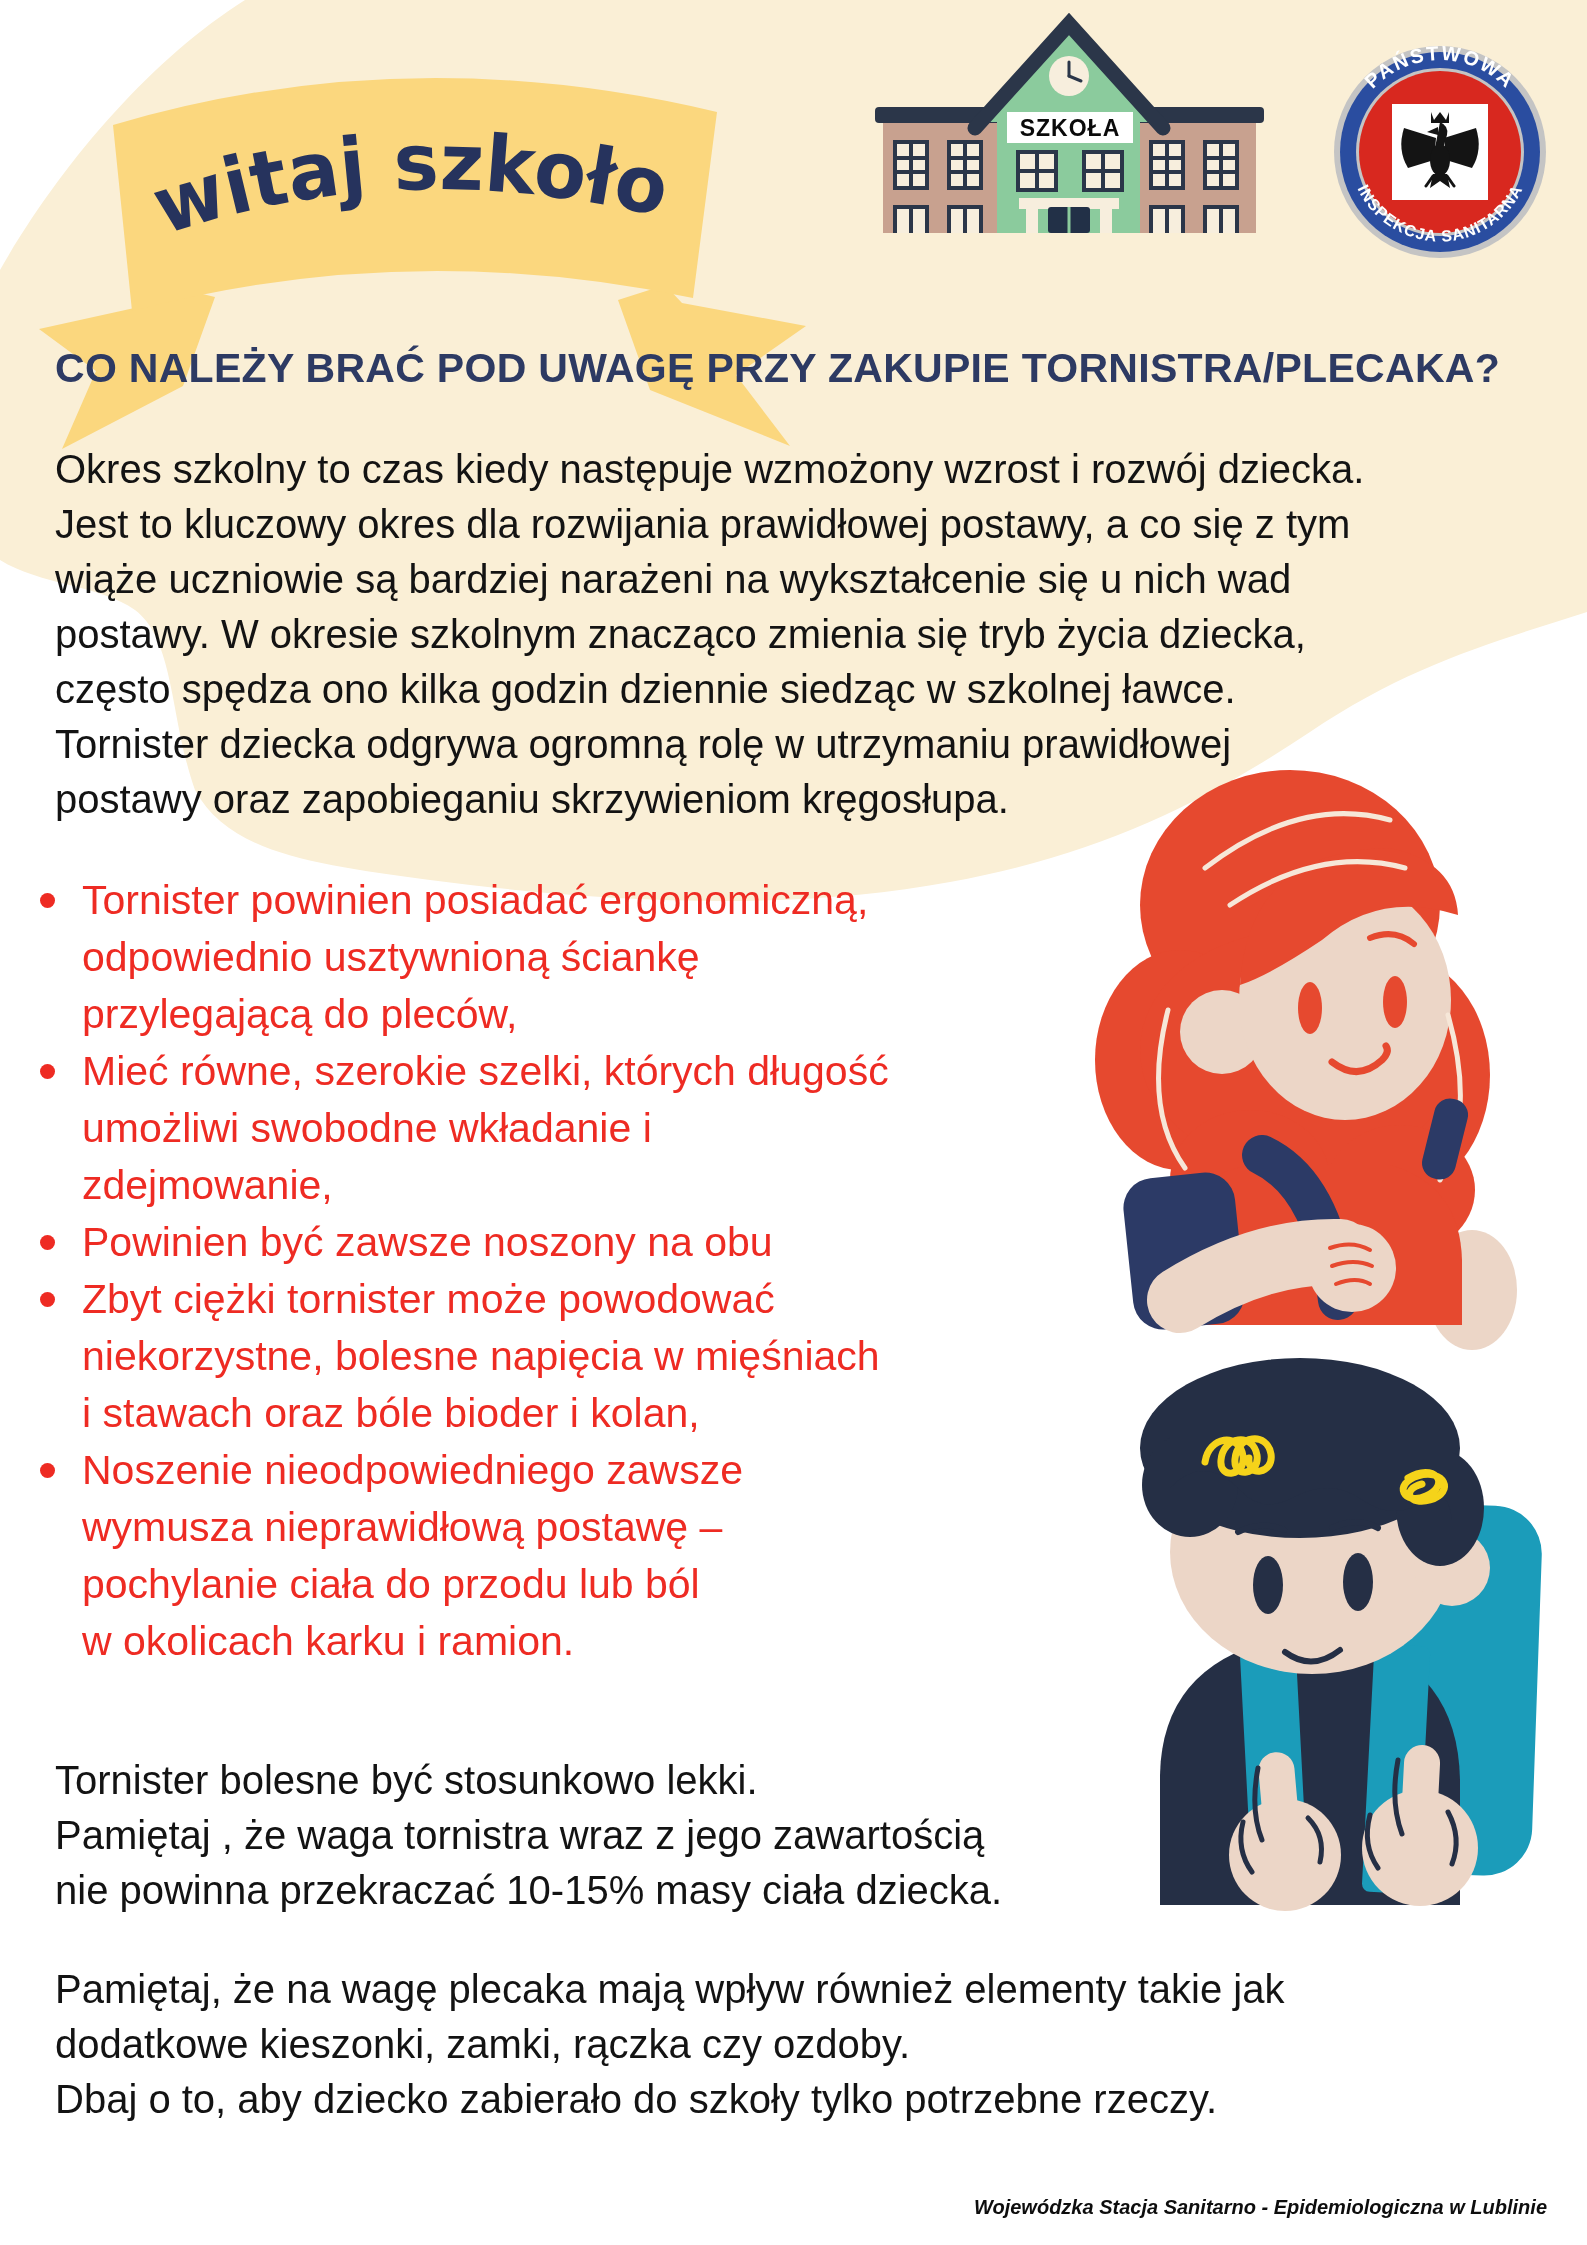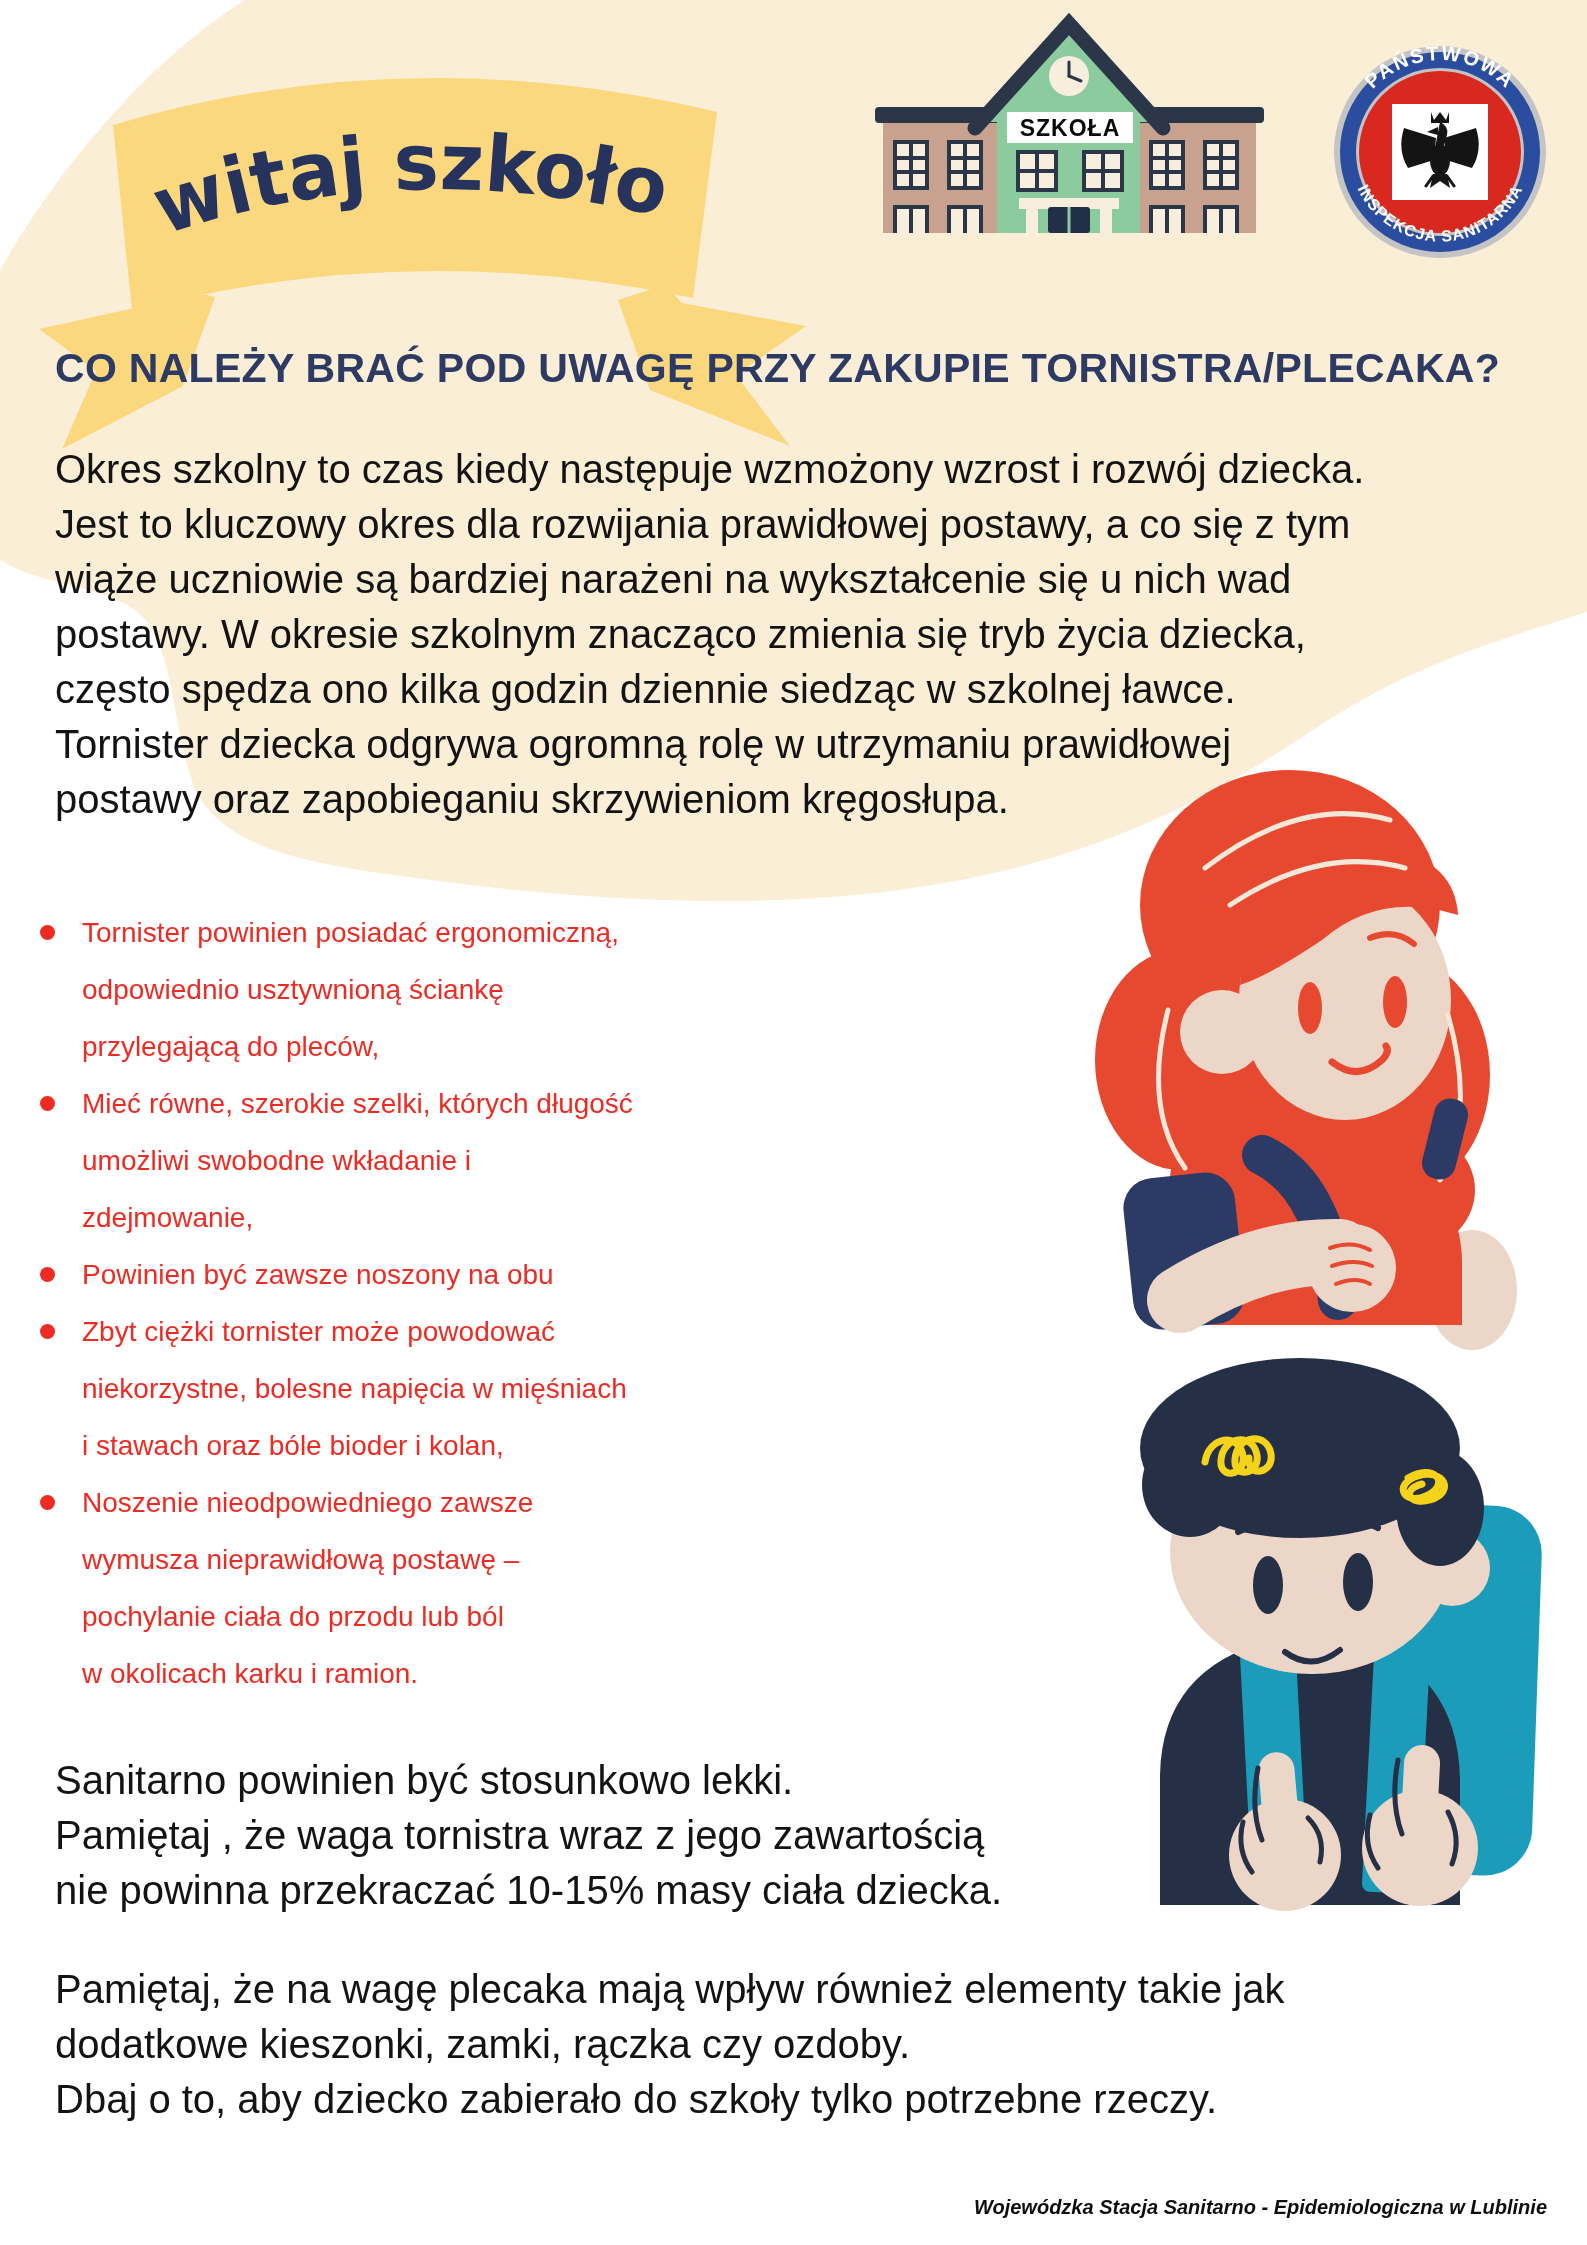--- a/index.html
+++ b/index.html
@@ -17,23 +17,23 @@
     left:55px;top:345px;
     font-size:41px;font-weight:700;letter-spacing:.3px;
     color:#2d3a63;white-space:nowrap;
   }
   .para{color:#131313;font-size:40px;line-height:55px;}
   .para div{white-space:nowrap;}
   .intro{left:55px;top:442px;}
   .weight-note{left:55px;top:1753px;}
   .closing{left:55px;top:1962px;}
   .bullets{
-    left:40px;top:904px;
+    left:40px;top:872px;
     list-style:none;margin:0;padding:0;
-    color:#ee2b23;font-size:28px;line-height:57px;
+    color:#ee2b23;font-size:41px;line-height:57px;
   }
   .bullets li{position:relative;padding-left:42px;}
   .bullets li .dot{
     position:absolute;left:0;top:21px;
     width:15px;height:15px;border-radius:50%;
     background:#ee2b23;
   }
   .bullets li div{white-space:nowrap;}
   .footer{
     right:40px;top:2196px;
@@ -314,21 +314,21 @@
     <li>
       <span class="dot"></span>
       <div>Noszenie nieodpowiedniego zawsze</div>
       <div>wymusza nieprawidłową postawę –</div>
       <div>pochylanie ciała do przodu lub ból</div>
       <div>w okolicach karku i ramion.</div>
     </li>
   </ul>
 
   <div class="txt para weight-note">
-    <div>Sanitarno powinien być stosunkowo lekki.</div>
+    <div>Tornister bolesne być stosunkowo lekki.</div>
     <div>Pamiętaj , że waga tornistra wraz z jego zawartością</div>
     <div>nie powinna przekraczać 10-15% masy ciała dziecka.</div>
   </div>
 
   <div class="txt para closing">
     <div>Pamiętaj, że na wagę plecaka mają wpływ również elementy takie jak</div>
     <div>dodatkowe kieszonki, zamki, rączka czy ozdoby.</div>
     <div>Dbaj o to, aby dziecko zabierało do szkoły tylko potrzebne rzeczy.</div>
   </div>
 

